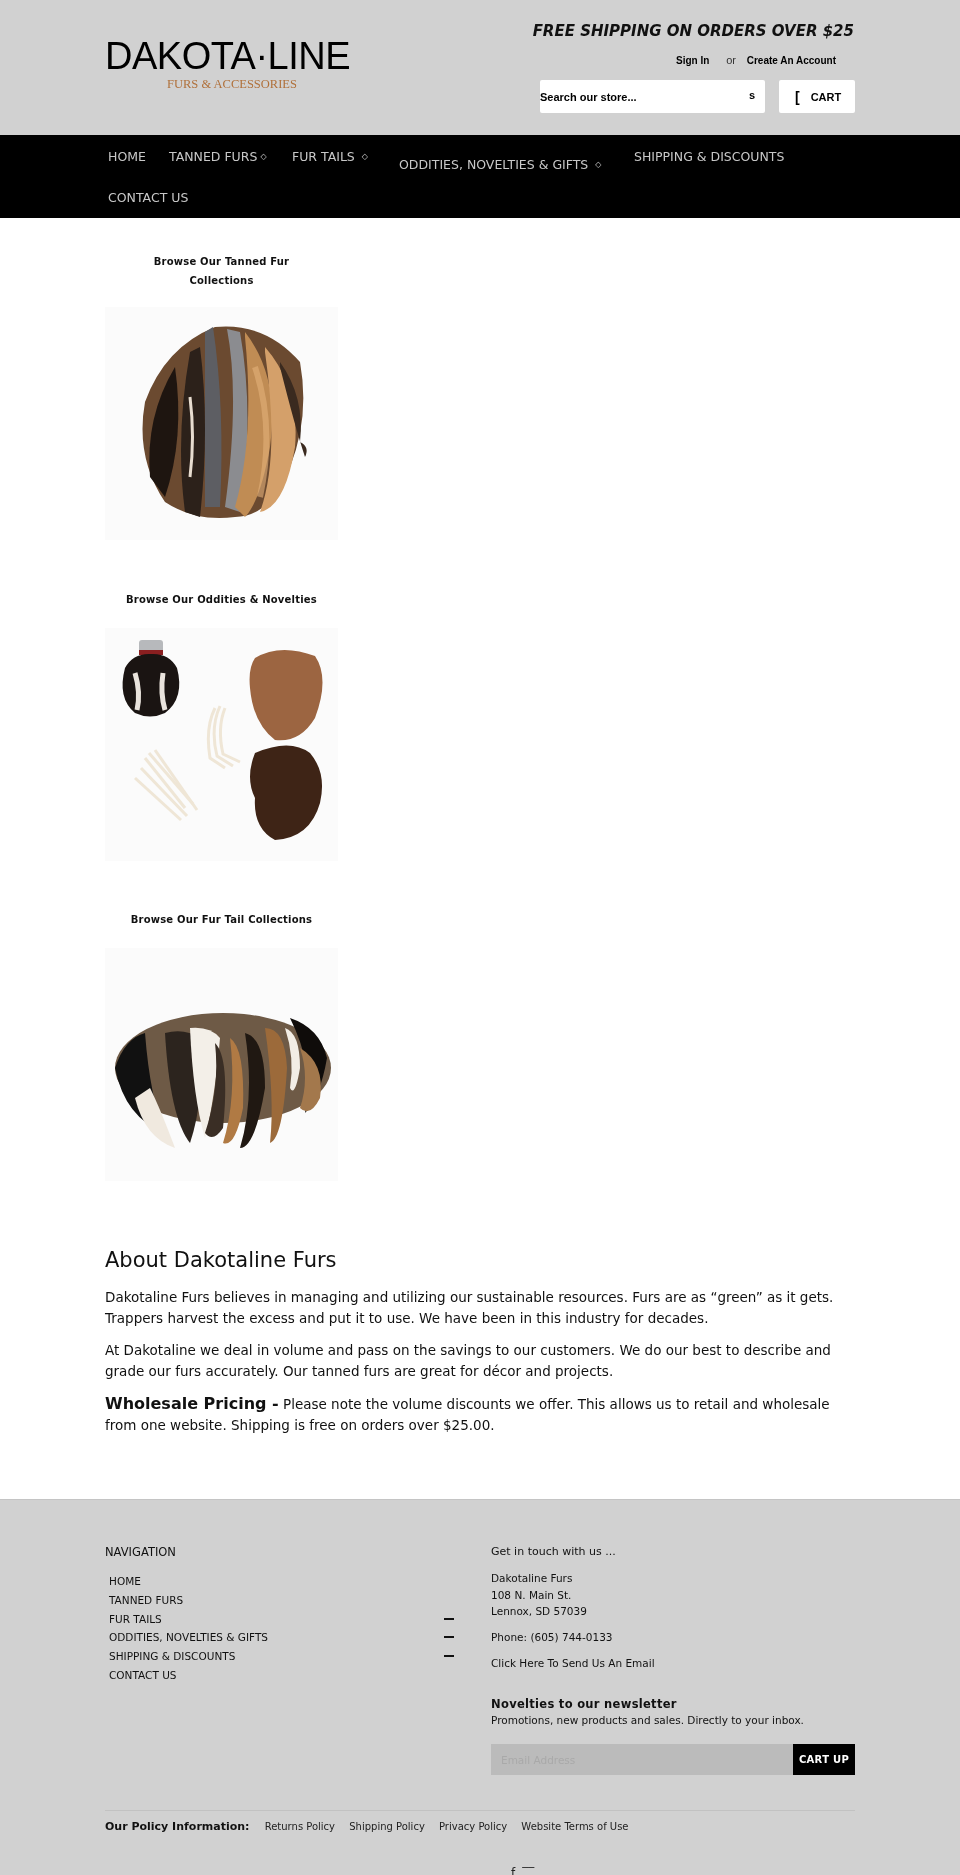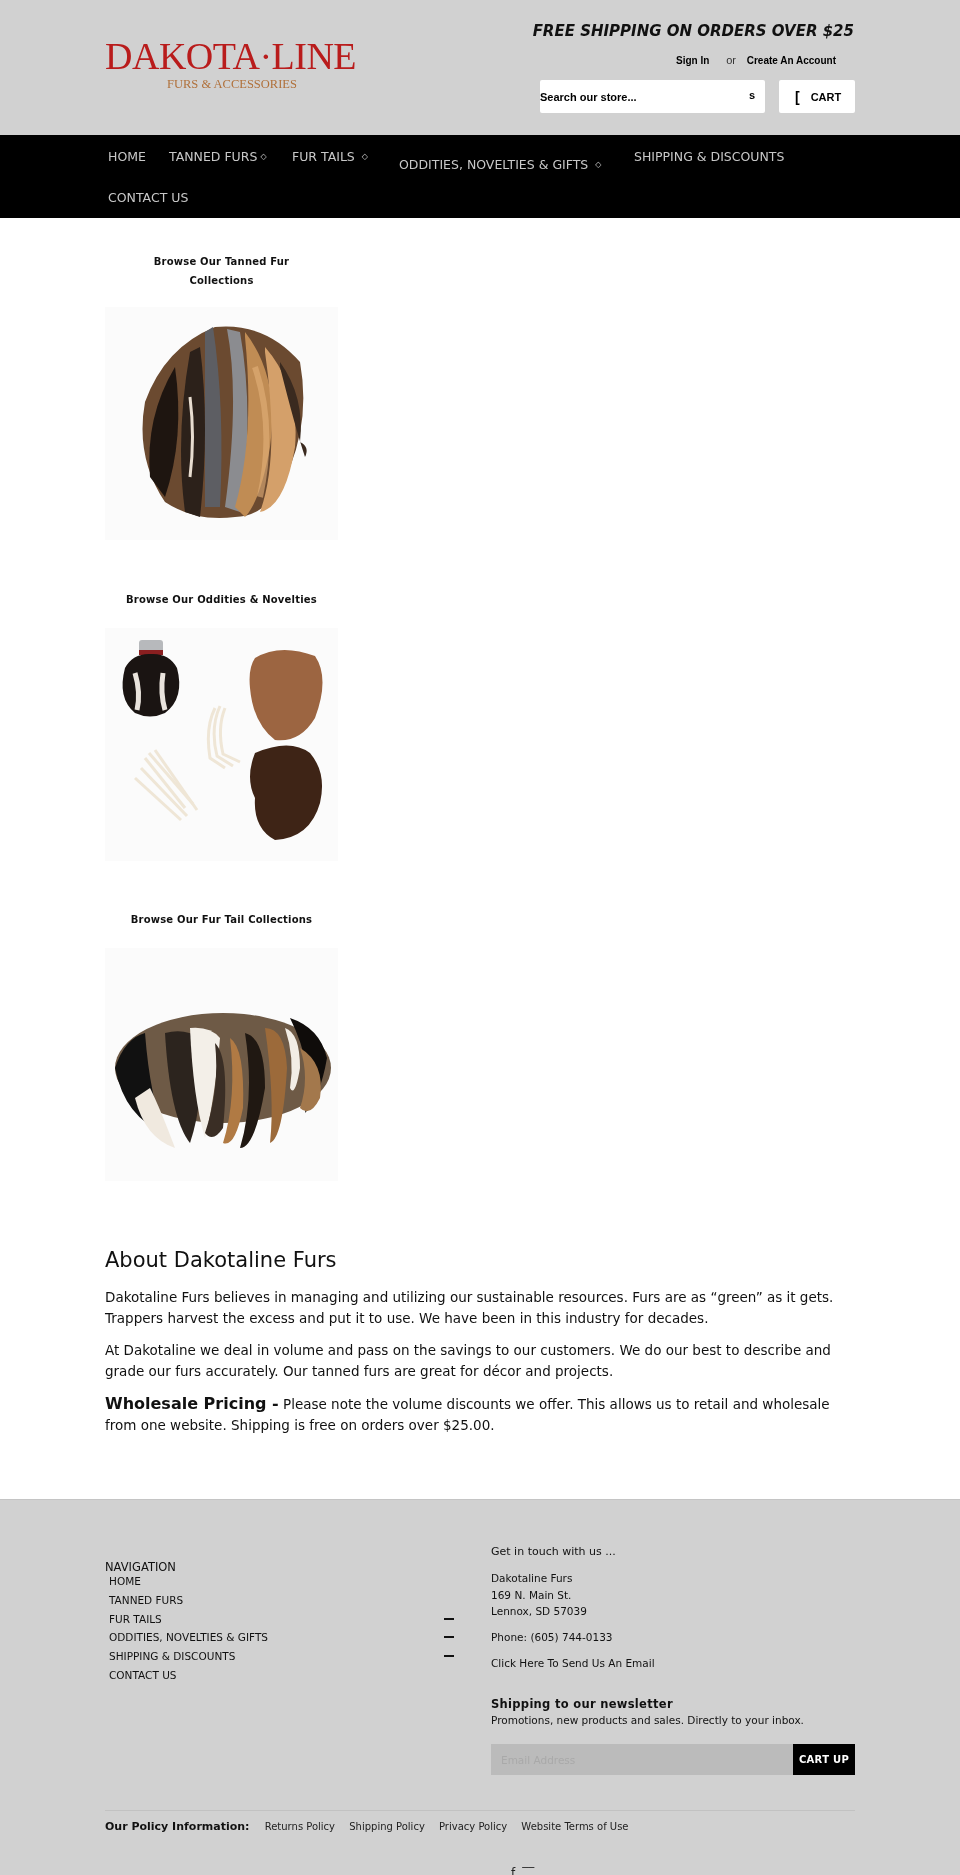--- a/index.html
+++ b/index.html
@@ -2,21 +2,21 @@
 <html><head>
 <meta charset="utf-8">
 <style>
   * { box-sizing: border-box; margin: 0; padding: 0; }
   html, body { width: 960px; background: #ffffff; color: #000; }
   body { font-family: "DejaVu Sans", sans-serif; height: 1875px; overflow: hidden; position: relative; }
 
   
   .header { position: absolute; left: 0; top: 0; width: 960px; height: 135px; background: #d1d1d1; }
   .logo { position: absolute; left: 105px; top: 36px; width: 190px; height: 60px; }
-  .logo-main { font-family: Liberation Serif, serif; color: #b91c1c; font-size: 38px; letter-spacing: -0.5px; line-height: 40px; white-space: nowrap; }
+  .logo-main { font-family: Liberation Sans, sans-serif; color: #000000; font-size: 38px; letter-spacing: -0.5px; line-height: 40px; white-space: nowrap; }
   .logo-sub { font-family: "Liberation Serif", serif; color: #b0703a; font-size: 12.5px; margin-left: 62px; margin-top: 1px; white-space: nowrap; }
   .promo { position: absolute; right: 106px; top: 22px; font-family: "DejaVu Sans", sans-serif; font-weight: bold; font-style: italic; font-size: 15px; color: #111; white-space: nowrap; }
   .account-links { position: absolute; right: 124px; top: 54px; font-family: "Liberation Sans", sans-serif; font-size: 10px; white-space: nowrap; }
   .account-links a { color: #000; font-weight: bold; text-decoration: none; }
   .account-links .or { color: #333; margin: 0 8px 0 14px; font-size: 11px; }
   .search-box { position: absolute; left: 540px; top: 80px; width: 225px; height: 33px; background: #fff; border-radius: 2px; }
   .search-box input { border: none; outline: none; background: transparent; width: 185px; height: 33px; font-family: "Liberation Sans", sans-serif; font-weight: bold; font-size: 11px; color: #000; }
   .search-box input::placeholder { color: #000; }
   .search-btn { position: absolute; right: 10px; top: 9px; font-family: "Liberation Sans", sans-serif; font-weight: bold; font-size: 11px; }
   .cart-btn { position: absolute; left: 779px; top: 80px; width: 76px; height: 33px; background: #fff; border-radius: 2px; font-family: "Liberation Sans", sans-serif; font-weight: bold; font-size: 11px; display: flex; align-items: center; padding-left: 16px; }
@@ -33,21 +33,21 @@
   .collection-img { position: absolute; left: 0; width: 233px; height: 233px; background: #fbfbfb; }
 
   
   .about { position: absolute; left: 105px; top: 1248px; width: 760px; }
   .about h2 { font-family: "DejaVu Sans", sans-serif; font-weight: normal; font-size: 21px; color: #111; margin-bottom: 15px; }
   .about p { font-family: "DejaVu Sans", sans-serif; font-size: 13.5px; line-height: 21px; color: #111; margin-bottom: 11px; }
   .about p b { font-weight: bold; font-size: 16px; }
 
   
   .footer { position: absolute; left: 0; top: 1499px; width: 960px; height: 376px; background: #d1d1d1; border-top: 1px solid #c4c4c4; }
-  .footer-nav-title { position: absolute; left: 105px; top: 60px; font-family: "DejaVu Sans", sans-serif; font-size: 11.5px; color: #111; text-align: right; }
+  .footer-nav-title { position: absolute; left: 105px; top: 45px; font-family: "DejaVu Sans", sans-serif; font-size: 11.5px; color: #111; text-align: right; }
   .footer-nav-list { position: absolute; left: 109px; top: 72px; list-style: none; width: 345px; }
   .footer-nav-list li { position: relative; height: 18.8px; font-family: "DejaVu Sans", sans-serif; font-size: 10.5px; color: #111; line-height: 18px; }
   .footer-nav-list li .toggle { position: absolute; right: 0; top: 8px; width: 10px; height: 2px; background: #111; }
   .contact { position: absolute; left: 491px; top: 45px; width: 370px; font-family: "DejaVu Sans", sans-serif; font-size: 10.5px; color: #111; }
   .contact .title { font-size: 11px; margin-bottom: 12px; }
   .contact .addr { line-height: 16.5px; margin-bottom: 11px; }
   .contact .phone { margin-bottom: 14px; }
   .contact .email-link { color: #111; text-decoration: none; display: block; margin-bottom: 28px; }
   .contact .nl-title { font-weight: bold; font-size: 11.5px; letter-spacing: 0.3px; }
   .contact .nl-sub { margin-top: 3px; }
@@ -180,26 +180,26 @@
     <li><span>FUR TAILS</span><span class="toggle"></span></li>
     <li><span>ODDITIES, NOVELTIES &amp; GIFTS</span><span class="toggle"></span></li>
     <li><span>SHIPPING &amp; DISCOUNTS</span><span class="toggle"></span></li>
     <li><span>CONTACT US</span></li>
   </ul>
 
   <div class="contact">
     <div class="title">Get in touch with us ...</div>
     <div class="addr">
       <div>Dakotaline Furs</div>
-      <div>169 N. Main St.</div>
+      <div>108 N. Main St.</div>
       <div>Lennox, SD  57039</div>
     </div>
     <div class="phone">Phone: (605) 744-0133</div>
     <a class="email-link">Click Here To Send Us An Email</a>
-    <div class="nl-title">Shipping to our newsletter</div>
+    <div class="nl-title">Novelties to our newsletter</div>
     <div class="nl-sub">Promotions, new products and sales. Directly to your inbox.</div>
   </div>
 
   <div class="nl-form">
     <input type="email" placeholder="Email Address" style="">
     <button>CART UP</button>
   </div>
 
   <div class="footer-divider"></div>
 

